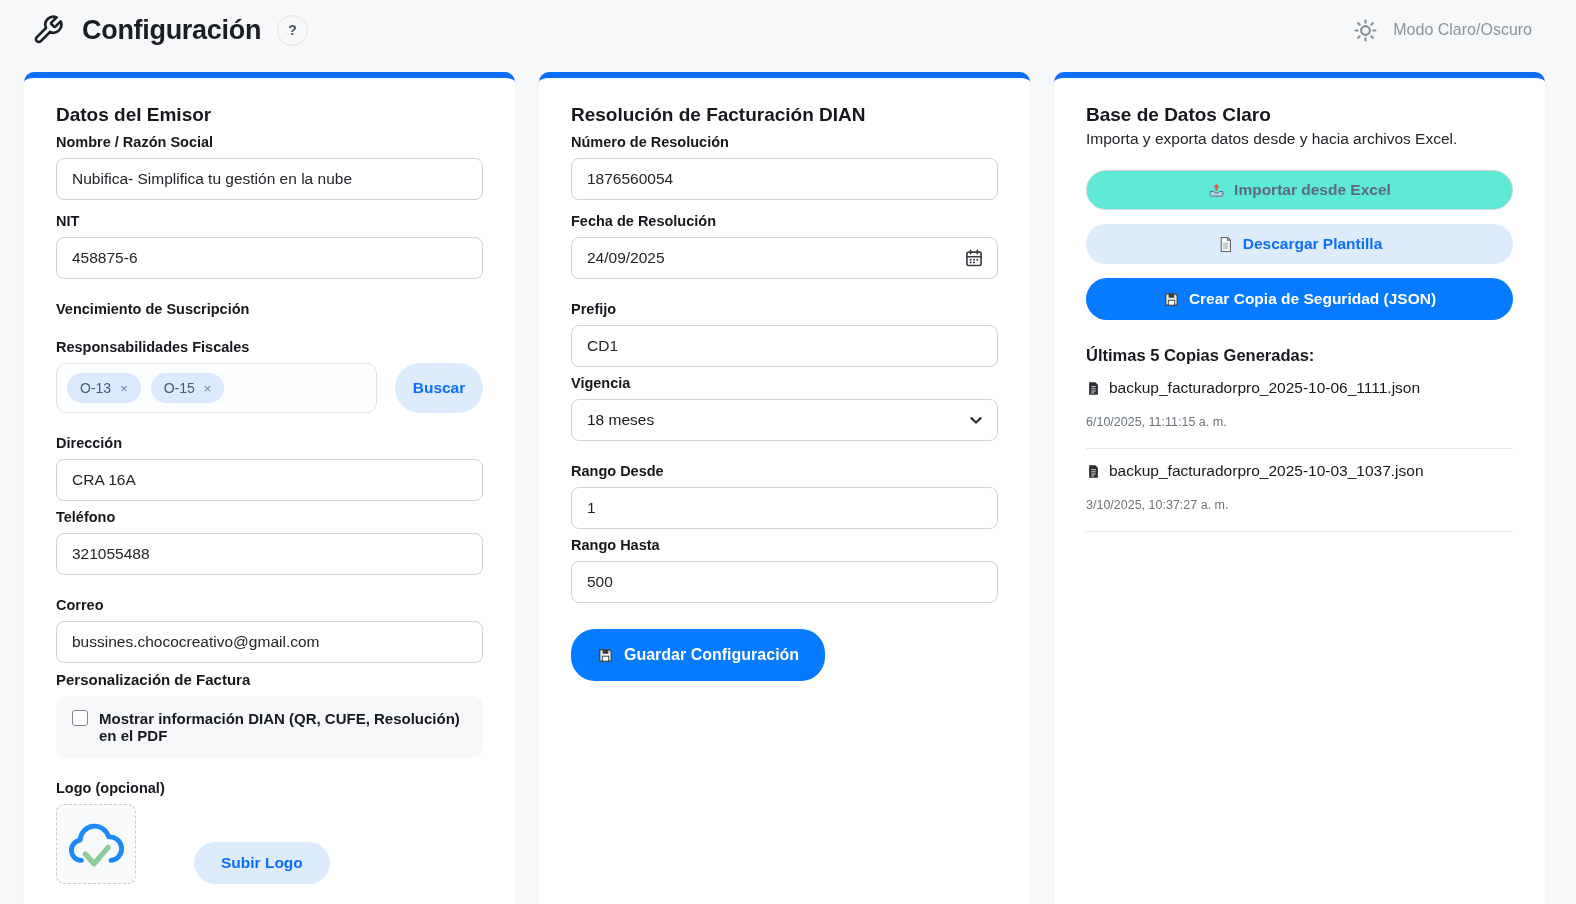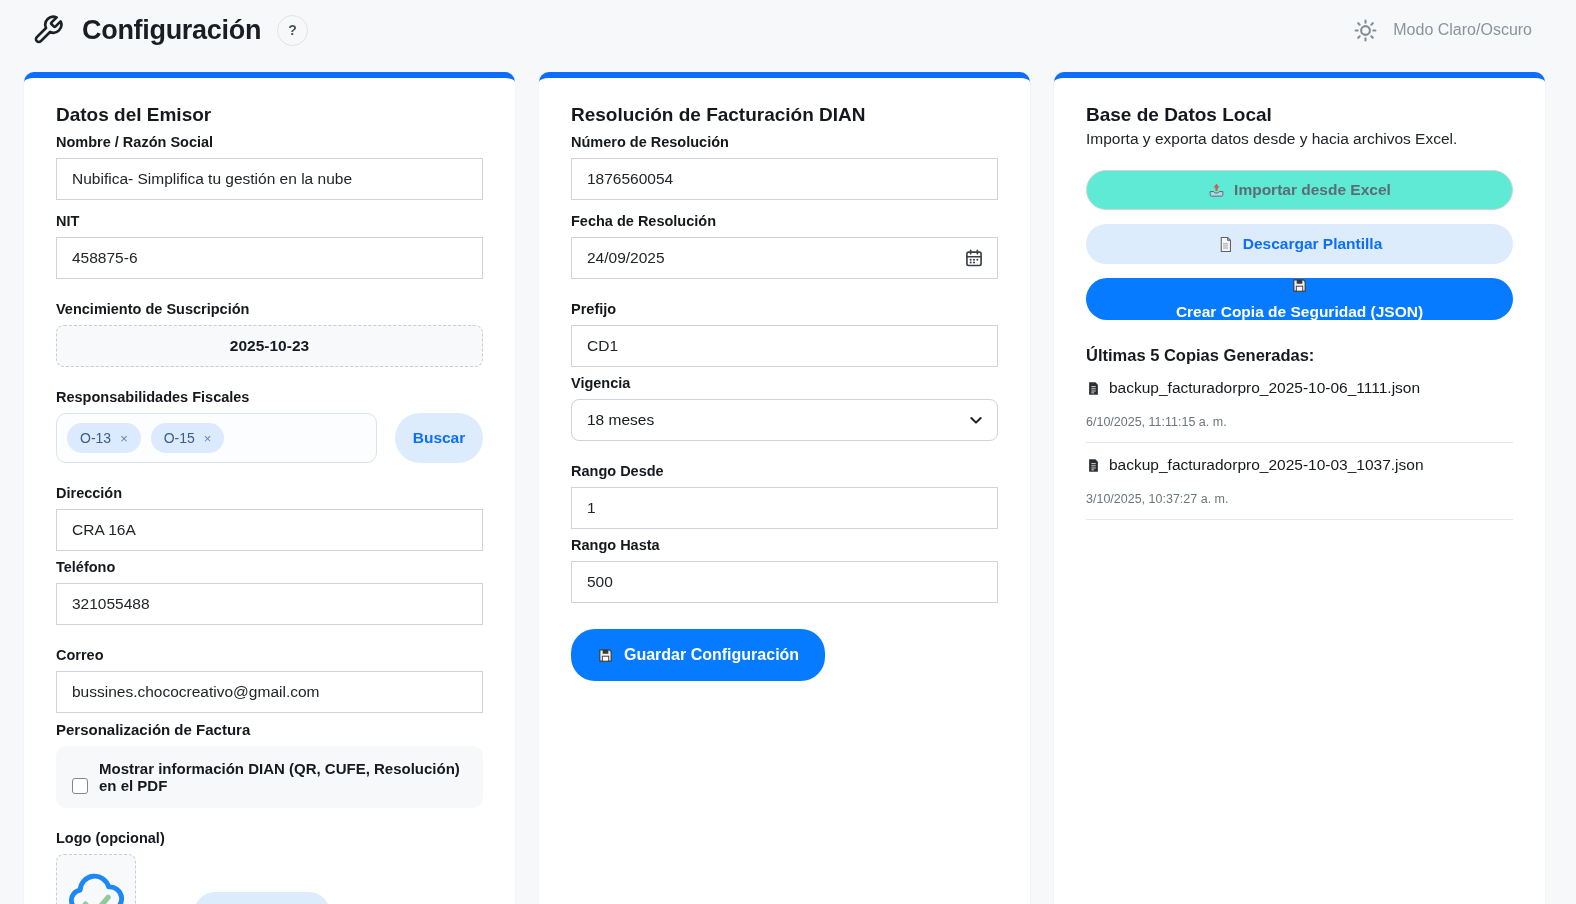--- a/index.html
+++ b/index.html
@@ -34,21 +34,21 @@
     box-shadow:0 1px 2px rgba(20,40,70,.07);
     padding:26px 32px 30px;
   }
 
   .card-title { font-size:19px; font-weight:700; margin:0 0 4px; color:#15181c; }
   .field-label { display:block; font-size:14.5px; font-weight:600; margin:13px 0 8px; color:#15181c; }
   .field-label.tight { margin-top:8px; }
   .field-label.spaced { margin-top:22px; }
 
   .text-input {
-    width:100%; height:42px; border:1px solid #ced4da; border-radius:0;
+    width:100%; height:42px; border:1px solid #ced4da; border-radius:8px;
     padding:0 15px; font-size:15.5px; color:#212529; background:#fff;
     font-family:inherit; outline:none;
   }
   .dashed-box {
     border:1px dashed #c7cdd3; background:#f8f9fa; border-radius:8px;
     height:42px; display:flex; align-items:center; justify-content:center;
     font-weight:700; font-size:15.5px;
   }
 
   .fiscal-row { display:flex; gap:18px; }
@@ -61,21 +61,21 @@
     font-size:14px; display:flex; align-items:center; gap:9px;
   }
   .chip-x { color:#6285ab; font-size:13px; cursor:pointer; }
   .buscar-btn {
     width:88px; height:50px; background:#ddecfd; color:#0d6efd; border:none;
     border-radius:25px; font-weight:700; font-size:15.5px; cursor:pointer; font-family:inherit;
   }
 
   .checkbox-row {
     background:#f6f8fa; border-radius:10px; padding:14px 16px;
-    display:flex; align-items:flex-end; gap:11px; margin-top:8px;
+    display:flex; align-items:flex-start; gap:11px; margin-top:8px;
   }
   .checkbox { width:16px; height:16px; border:1.5px solid #7f8archive790; border:1.5px solid #7f8790; border-radius:3px; background:#fff; flex:none; cursor:pointer; }
   .checkbox-label { font-size:15px; font-weight:600; }
 
   .logo-row { display:flex; align-items:flex-end; gap:58px; }
   .logo-drop {
     width:80px; height:80px; border:1px dashed #c7cdd3; border-radius:8px;
     background:#f8f9fa; display:flex; align-items:center; justify-content:center; cursor:pointer;
   }
   .upload-btn {
@@ -100,24 +100,24 @@
 
   
   .subtitle { font-size:15.5px; color:#212529; margin:4px 0 22px; }
   .db-btn {
     width:100%; height:40px; border-radius:22px; font-size:15.5px;
     display:flex; align-items:center; justify-content:center; gap:9px;
     margin-bottom:14px; cursor:pointer; font-family:inherit;
   }
   .db-btn.outline { background:#5eead4; border:1px solid #ced4da; color:#5d6b78; font-weight:600; }
   .db-btn.soft { background:#ddecfd; border:none; color:#0d6efd; font-weight:700; }
-  .db-btn.solid { background:#077bff; border:none; color:#fff; font-weight:700; height:42px;flex-direction:column; }
+  .db-btn.solid { background:#077bff; border:none; color:#fff; font-weight:700; height:42px; }
 
   .backups-heading { font-size:16.5px; font-weight:700; margin:26px 0 14px; }
-  .backup-item { padding-bottom:13px; border-bottom:1px solid #e4e7ea; margin-bottom:13px; }
+  .backup-item { padding-bottom:19px; border-bottom:1px solid #e4e7ea; margin-bottom:13px; }
   .backup-name { font-size:15.5px; display:flex; align-items:center; gap:8px; }
   .backup-time { font-size:12.5px; color:#6c757d; margin-top:18px; }
 
   .icon16 { width:17px; height:17px; flex:none; }
   .icon15 { width:15px; height:15px; flex:none; }
 </style>
 </head>
 <body>
 
 <div class="page">
@@ -143,21 +143,20 @@
     <div class="card">
       <h2 class="card-title">Datos del Emisor</h2>
 
       <label class="field-label tight">Nombre / Razón Social</label>
       <input class="text-input" value="Nubifica- Simplifica tu gestión en la nube" style="">
 
       <label class="field-label">NIT</label>
       <input class="text-input" value="458875-6" style="">
 
       <label class="field-label spaced">Vencimiento de Suscripción</label>
-      <div class="dashed-box">2025-10-23</div>
 
       <label class="field-label spaced">Responsabilidades Fiscales</label>
       <div class="fiscal-row">
         <div class="chips-field">
           <span class="chip">
             <span>O-13</span>
             <span class="chip-x">×</span>
           </span>
           <span class="chip">
             <span>O-15</span>
@@ -232,21 +231,21 @@
         <svg class="icon16" viewBox="0 0 24 24">
           <path d="M4 4h13.5L20 6.5V20H4z" fill="#eceff1" stroke="#37393b" stroke-width="1.6"></path>
           <rect x="8" y="4" width="8" height="5.5" fill="#37393b"></rect>
           <rect x="7.5" y="13" width="9" height="7" fill="#ffffff" stroke="#37393b" stroke-width="1.3"></rect>
         </svg>
         <span>Guardar Configuración</span>
       </button>
     </div>
 
     <div class="card">
-      <h2 class="card-title">Base de Datos Local</h2>
+      <h2 class="card-title">Base de Datos Claro</h2>
       <p class="subtitle">Importa y exporta datos desde y hacia archivos Excel.</p>
 
       <button class="db-btn outline">
         <svg class="icon16" viewBox="0 0 24 24">
           <path d="M3 13.5v4.5a2 2 0 0 0 2 2h14a2 2 0 0 0 2-2v-4.5h-5.2l-1.8 2h-4l-1.8-2z" fill="#b7d4ee" stroke="#5d6b78" stroke-width="1.4"></path>
           <path d="M12 2.6l4.2 5.2h-2.7v4.5h-3V7.8H7.8z" fill="#d65745"></path>
         </svg>
         <span>Importar desde Excel</span>
       </button>
 

